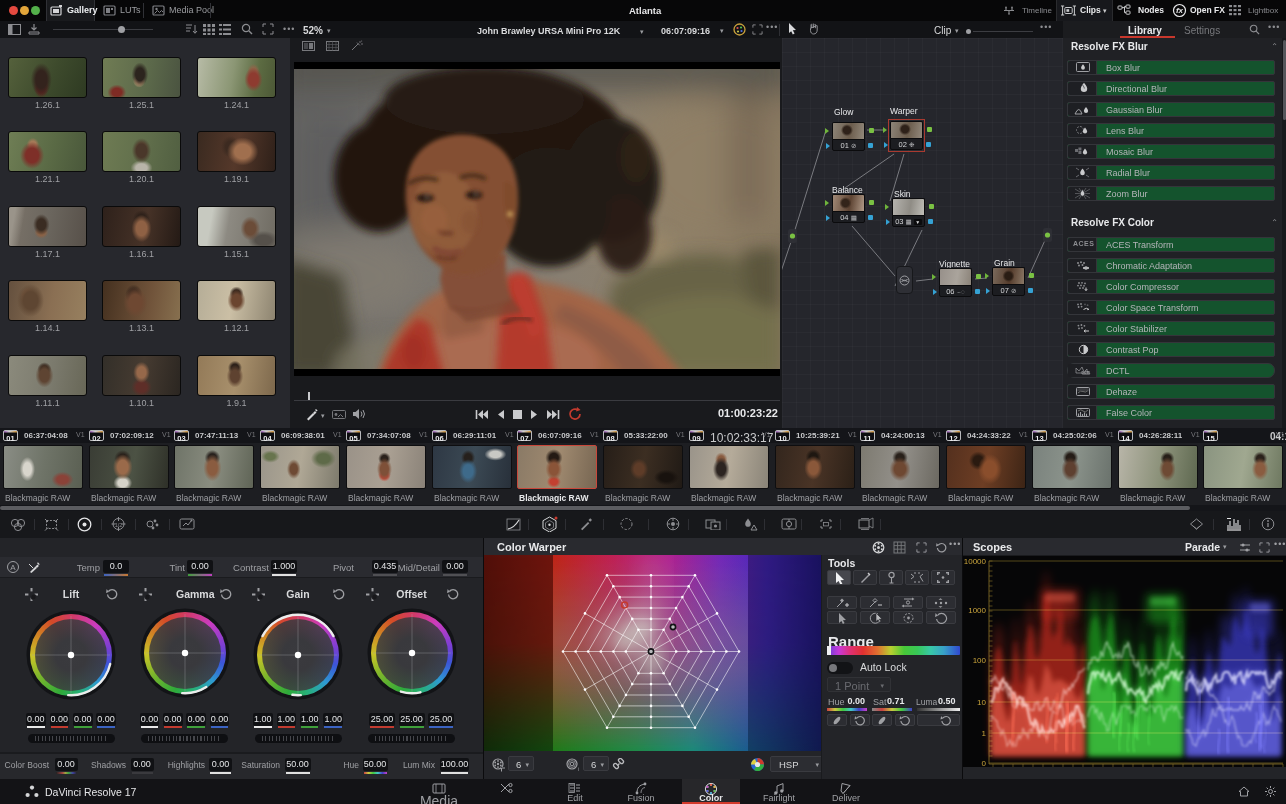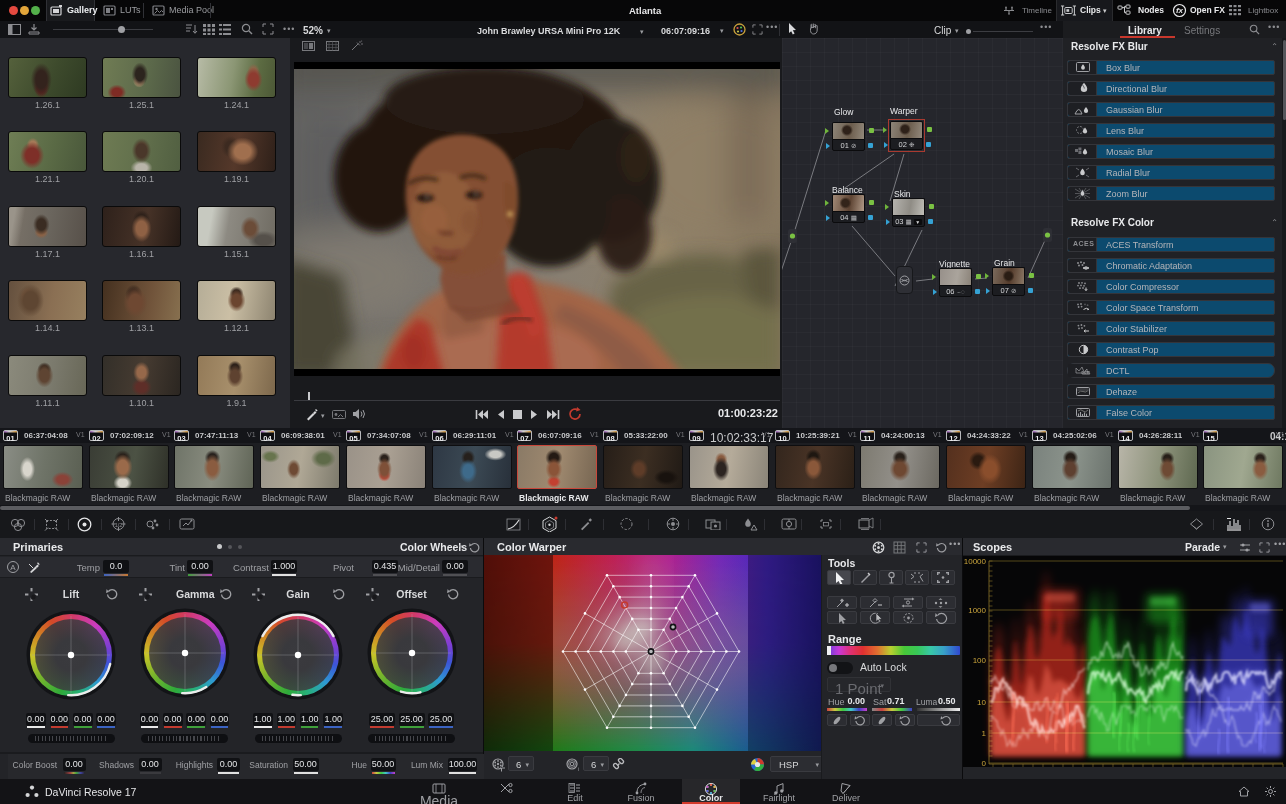--- a/index.html
+++ b/index.html
@@ -12,21 +12,21 @@
 .node{position:absolute;width:33px;}
 .nth{height:17px;border:1px solid #0b0b0d;border-bottom:none;border-radius:2px 2px 0 0;}
 .nbar{position:relative;height:12px;background:#1c1d21;border:1px solid #0b0b0d;font-size:7.5px;color:#d5d6d8;text-align:center;line-height:11px;border-radius:0 0 2px 2px;}
 .nsel{outline:1.5px solid #a93a30;outline-offset:1.5px;}
 .node::before{content:"";position:absolute;left:-7px;top:6px;width:0;height:0;border:3px solid transparent;border-left:4.5px solid #6fb53c;}
 .node::after{content:"";position:absolute;right:-9px;top:6px;width:5px;height:5px;background:#7ac143;border-radius:1px;}
 .nbar::before{content:"";position:absolute;left:-7px;top:3px;width:0;height:0;border:3px solid transparent;border-left:4.5px solid #35a2d4;}
 .nbar::after{content:"";position:absolute;right:-9px;top:3px;width:5px;height:5px;background:#35a2d4;border-radius:1px;}
 .nico{font-size:6.5px;color:#b9babd;}
 .nchk{font-size:5px;background:#0b0b0d;padding:0 1.5px;border-radius:1px;}
-.fxi{position:absolute;left:4px;width:208px;height:14.5px;background:#0c4a6e;border:1px solid #34353a;border-radius:2px;}
+.fxi{position:absolute;left:4px;width:208px;height:14.5px;background:#14532d;border:1px solid #34353a;border-radius:2px;}
 .fxi .ib{position:absolute;left:0;top:0;width:29px;height:12.5px;border-right:1px solid #34353a;background:#1e1f23;border-radius:2px 0 0 2px;}
 .fxi .tx{position:absolute;left:38px;top:2px;font-size:9px;color:#b4b5b9;}
 .fxh{position:absolute;left:8px;font-size:10px;font-weight:bold;color:#e8e9eb;}
 .plab{position:absolute;top:5px;font-size:9.5px;color:#9fa0a4;}
 .pbox{position:absolute;top:3px;height:13px;background:#101114;border-radius:2px;font-size:9px;color:#e4e5e7;text-align:center;line-height:13px;}
 .pbox i{position:absolute;left:1px;right:1px;bottom:-3px;height:2px;display:block;}
 .vbox{position:absolute;height:13px;background:#101114;border-radius:2px;font-size:9px;color:#e4e5e7;text-align:center;line-height:13px;}
 .vbar{position:absolute;height:2.5px;}
 .mbar{position:absolute;height:9px;background:#0e0f12;border-radius:4.5px;}
 .mbar i{position:absolute;left:7px;right:7px;top:2px;bottom:2px;display:block;background:repeating-linear-gradient(90deg,#46474c 0 1px,transparent 1px 3.5px);}
@@ -917,32 +917,20 @@
     <svg class="abs" style="left:1261px;top:6px" width="14" height="14" viewBox="0 0 14 14">
       <circle cx="7" cy="7" r="5.8" fill="none" stroke="#8c8d91"></circle>
       <path d="M7 6v4" stroke="#8c8d91" stroke-width="1.3"></path>
       <circle cx="7" cy="4" r="0.9" fill="#8c8d91"></circle>
     </svg>
     <div class="abs sep" style="left:1213px;top:8px;height:11px;background:#2e2f34;"></div>
     <div class="abs sep" style="left:1249px;top:8px;height:11px;background:#2e2f34;"></div>
   </div>
 
 <div class="abs" id="primaries" style="left:0;top:538px;width:483px;height:241px;background:#232428;">
-  <div class="abs" style="left:0;top:0;width:483px;height:18px;background:#292a2f;border-bottom:1px solid #1a1b1e;">
-    <div class="abs" style="left:13px;top:3px;font-size:11px;font-weight:bold;color:#e8e9eb;">Primaries</div>
-    <div class="abs" style="left:217px;top:6px;width:5px;height:5px;border-radius:50%;background:#c9cacc;"></div>
-    <div class="abs" style="left:228px;top:7px;width:4px;height:4px;border-radius:50%;background:#55565a;"></div>
-    <div class="abs" style="left:238px;top:7px;width:4px;height:4px;border-radius:50%;background:#55565a;"></div>
-    <div class="abs" style="left:400px;top:3px;font-size:10.5px;font-weight:bold;color:#e8e9eb;">Color Wheels</div>
-    <div class="abs" style="left:459px;top:5px;font-size:7px;color:#9b9ca0;">▾</div>
-    <svg class="abs rsticon" style="left:469px;top:4px" width="11" height="11" viewBox="0 0 11 11">
-        <path d="M2.2 3.2A4.2 4.2 0 1 1 1.4 6" fill="none" stroke="#9fa0a4" stroke-width="1.2"></path>
-        <path d="M0.6 1l2 2.6L0 4.6z" fill="#9fa0a4"></path>
-      </svg>
-  </div>
   <div class="abs" style="left:0;top:19px;width:483px;height:21px;background:#2a2b30;border-bottom:1px solid #1a1b1e;">
     <div class="abs" style="left:7px;top:4px;width:12px;height:12px;border:1px solid #9fa0a4;border-radius:50%;font-size:8px;color:#9fa0a4;text-align:center;line-height:12px;">A</div>
     <svg class="abs" style="left:28px;top:4px" width="13" height="13" viewBox="0 0 13 13">
         <path d="M2 11l5.5-5.5 1.4 1.4L3.4 12z" fill="#d5d6d8"></path>
         <path d="M7.5 5.5l2-2 1.4 1.4-2 2z" fill="#d5d6d8"></path>
         <path d="M9.5 1.8l1.8 1.8" stroke="#d5d6d8" stroke-width="1.3"></path>
         <path d="M1 3l4 4" stroke="#d5d6d8" stroke-width="1"></path>
       </svg>
     <div class="plab" style="left:40px;width:60px;text-align:right;">Temp</div>
       <div class="pbox" style="left:103px;width:26px;">0.0<i style="background:linear-gradient(90deg,#3b63c2,#c87830);"></i></div>
@@ -1098,21 +1086,21 @@
       <div class="vbar" style="left:370.0px;top:187.5px;width:24px;background:#c23b30;"></div>
       <div class="vbox" style="left:398.5px;top:175px;width:26px;">25.00</div>
       <div class="vbar" style="left:399.5px;top:187.5px;width:24px;background:#3fa03a;"></div>
       <div class="vbox" style="left:428.0px;top:175px;width:26px;">25.00</div>
       <div class="vbar" style="left:429.0px;top:187.5px;width:24px;background:#3b63c2;"></div>
       <div class="mbar" style="left:368.0px;top:196px;width:87px;">
         <i></i>
       </div>
     </div>
   <div class="abs" style="left:0;top:214px;width:483px;height:2px;background:#1a1b1e;"></div>
-  <div class="abs" style="left:0;top:216px;width:483px;height:25px;background:#27282c;margin-left:8px;">
+  <div class="abs" style="left:0;top:216px;width:483px;height:25px;background:#27282c;">
       <div class="plab" style="left:3px;top:6px;width:46px;text-align:right;font-size:8.5px;">Color Boost</div>
       <div class="pbox" style="left:54.5px;top:4px;width:23px;">0.00<i style="background:linear-gradient(90deg,#222,#a04040 30%,#a0a040 45%,#40a040 60%,#4040a0 80%,#222);"></i></div>
       <div class="plab" style="left:60px;top:6px;width:66px;text-align:right;font-size:8.5px;">Shadows</div>
       <div class="pbox" style="left:130.5px;top:4px;width:23px;">0.00<i style="background:#3a3a3e;"></i></div>
       <div class="plab" style="left:139px;top:6px;width:66px;text-align:right;font-size:8.5px;">Highlights</div>
       <div class="pbox" style="left:209px;top:4px;width:23px;">0.00<i style="background:#e0e0e0;"></i></div>
       <div class="plab" style="left:214px;top:6px;width:66px;text-align:right;font-size:8.5px;">Saturation</div>
       <div class="pbox" style="left:284.5px;top:4px;width:26px;">50.00<i style="background:#e0e0e0;"></i></div>
       <div class="plab" style="left:293px;top:6px;width:66px;text-align:right;font-size:8.5px;">Hue</div>
       <div class="pbox" style="left:362.5px;top:4px;width:25px;">50.00<i style="background:linear-gradient(90deg,#c84040,#c8c840,#40c840,#40c8c8,#4040c8,#c840c8);"></i></div>
@@ -1410,29 +1398,29 @@
           <circle cx="7.5" cy="6" r="4.5" fill="none" stroke="#9fa0a4" stroke-dasharray="2 1.4"></circle>
           <circle cx="7.5" cy="6" r="1.4" fill="#9fa0a4"></circle>
         </svg>
       </div>
     <div class="tbt2" style="left:104px;top:56px;">
         <svg width="15" height="12" viewBox="0 0 15 12">
           <path d="M3.5 3.5A5 5 0 1 1 2.6 7" fill="none" stroke="#9fa0a4" stroke-width="1.2"></path>
           <path d="M1.6 1l2.2 2.8L1 5z" fill="#9fa0a4"></path>
         </svg>
       </div>
-    <div class="abs" style="left:6px;top:78px;font-size:11px;font-weight:bold;color:#e8e9eb;">Range</div>
+    <div class="abs" style="left:6px;top:78px;font-size:15px;font-weight:bold;color:#e8e9eb;">Range</div>
     <div class="abs" style="left:5px;top:91px;width:133px;height:9px;border-radius:1px;background:linear-gradient(90deg,#6040d8,#c838d8 9%,#e03070 18%,#e03030 27%,#e07030 38%,#b8d030 48%,#48c838 58%,#38c858 68%,#38c8a8 78%,#38a0c8 88%,#3048d0 100%);"></div>
     <div class="abs" style="left:5px;top:91px;width:4px;height:9px;background:#f0f0f2;"></div>
     <div class="abs" style="left:5px;top:107px;width:26px;height:12px;border-radius:6px;background:#121316;">
         <div class="abs" style="left:2px;top:2px;width:8px;height:8px;border-radius:50%;background:#77787c;"></div>
       </div>
     <div class="abs" style="left:38px;top:106px;font-size:10.5px;color:#d9dadc;">Auto Lock</div>
     <div class="abs" style="left:5px;top:122px;width:64px;height:15px;background:#26272b;border:1px solid #313236;border-radius:2px;">
-        <div style="font-size:15px;color:#6a6b70;margin:2px 0 0 7px;">1 Point</div>
+        <div style="font-size:11px;color:#6a6b70;margin:2px 0 0 7px;">1 Point</div>
         <div class="abs" style="right:6px;top:4px;font-size:7px;color:#6a6b70;">▾</div>
       </div>
     <div class="abs" style="left:6px;top:142px;font-size:9px;color:#9fa0a4;">Hue</div>
       <div class="abs" style="left:24px;top:141px;width:19px;text-align:right;font-size:9px;font-weight:bold;color:#e8e9eb;">0.00</div>
     <div class="abs" style="left:51px;top:142px;font-size:9px;color:#9fa0a4;">Sat</div>
       <div class="abs" style="left:65px;top:141px;width:16px;text-align:right;font-size:9px;font-weight:bold;color:#e8e9eb;">0.71</div>
     <div class="abs" style="left:94px;top:142px;font-size:8.5px;color:#9fa0a4;">Luma</div>
       <div class="abs" style="left:116px;top:141px;width:16px;text-align:right;font-size:9px;font-weight:bold;color:#e8e9eb;">0.50</div>
     <div class="abs" style="left:5px;top:153px;width:40px;height:3px;background:linear-gradient(90deg,#c84040,#c8c840,#40c840,#40c8c8,#4040c8,#c840c8);"></div>
     <div class="abs" style="left:50px;top:153px;width:40px;height:3px;background:linear-gradient(90deg,#888,#c84040,#c8c840,#40c840,#4040c8);"></div>

